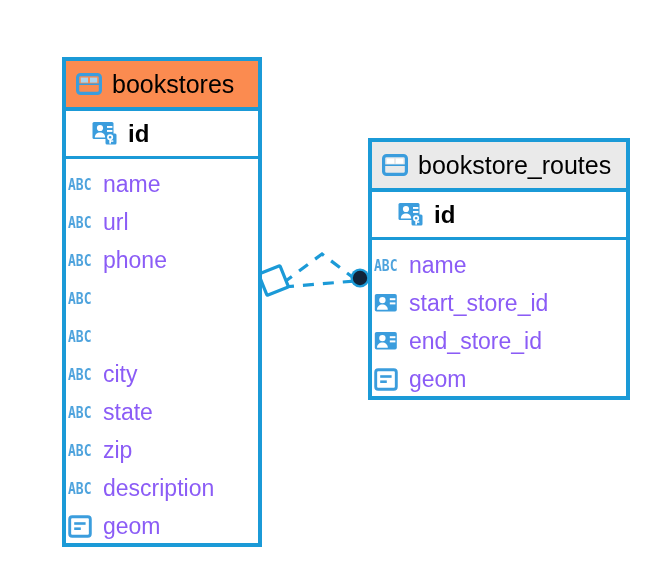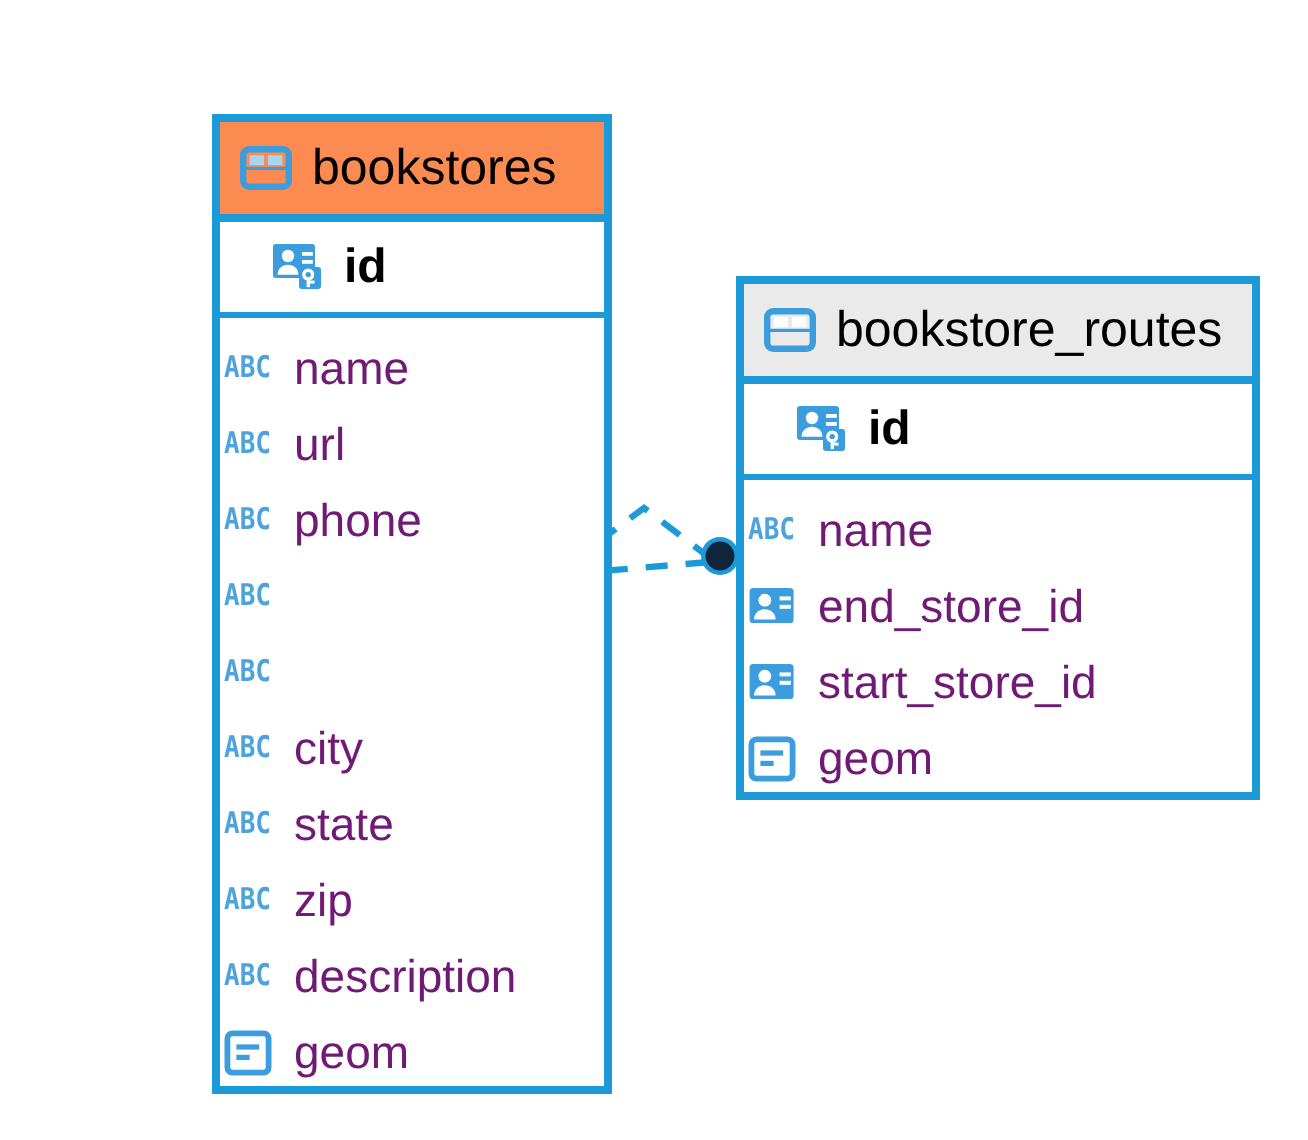--- a/index.html
+++ b/index.html
@@ -11,21 +11,21 @@
   }
   .canvas{position:absolute;inset:0;}
 
   
   .entity{
     position:absolute;
     box-sizing:border-box;
     border:4px solid #1b9ad7;
     background:#ffffff;
   }
-  #entity-bookstores{ left:62px; top:57px; width:200px; height:490px;margin-left:44px; }
+  #entity-bookstores{ left:62px; top:57px; width:200px; height:490px; }
   #entity-bookstore-routes{ left:368px; top:138px; width:262px; height:262px; }
 
   .entity-header{
     box-sizing:border-box;
     display:flex;align-items:center;
     height:50px;
     padding-left:10px;
     gap:10px;
     border-bottom:4px solid #1b9ad7;
   }
@@ -46,21 +46,21 @@
     border-bottom:3px solid #1b9ad7;
   }
   .pk-label{font-size:24px;font-weight:bold;color:#000;}
 
   .field-list{padding:6px 0 0 0;}
   .field-row{
     display:flex;align-items:center;
     height:38px;
     padding-left:2px;gap:9px;
   }
-  .field-label{font-size:23px;color:#701a75;white-space:nowrap;}
+  .field-label{font-size:23px;color:#8b5cf6;white-space:nowrap;}
 
   
   .ico{flex:none;display:block;}
   .abc{
     flex:none;
     width:26px;
     font-family:"DejaVu Sans Mono","Liberation Mono",monospace;
     font-size:13px;
     font-weight:bold;
     letter-spacing:0px;
@@ -216,32 +216,32 @@
       </div>
 
       <div class="field-row">
         <svg class="ico" width="26" height="22" viewBox="0 0 26 22">
           <rect x="0.8" y="2" width="22" height="17.5" rx="1.8" fill="#3b9ddd"></rect>
           <circle cx="8.4" cy="8.1" r="3.2" fill="#ffffff"></circle>
           <path d="M3.0 17.8c0-3.2 2.5-5.2 5.4-5.2s5.4 2.0 5.4 5.2z" fill="#ffffff"></path>
           <rect x="15.8" y="6.2" width="5.6" height="2.0" fill="#ffffff"></rect>
           <rect x="15.8" y="10.4" width="5.6" height="2.0" fill="#ffffff"></rect>
         </svg>
-        <span class="field-label">end_store_id</span>
+        <span class="field-label">start_store_id</span>
       </div>
 
       <div class="field-row">
         <svg class="ico" width="26" height="22" viewBox="0 0 26 22">
           <rect x="0.8" y="2" width="22" height="17.5" rx="1.8" fill="#3b9ddd"></rect>
           <circle cx="8.4" cy="8.1" r="3.2" fill="#ffffff"></circle>
           <path d="M3.0 17.8c0-3.2 2.5-5.2 5.4-5.2s5.4 2.0 5.4 5.2z" fill="#ffffff"></path>
           <rect x="15.8" y="6.2" width="5.6" height="2.0" fill="#ffffff"></rect>
           <rect x="15.8" y="10.4" width="5.6" height="2.0" fill="#ffffff"></rect>
         </svg>
-        <span class="field-label">start_store_id</span>
+        <span class="field-label">end_store_id</span>
       </div>
 
       <div class="field-row">
         <svg class="ico" width="26" height="23" viewBox="0 0 26 23">
           <rect x="1.7" y="1.7" width="20.6" height="19.6" rx="2.5" fill="none" stroke="#3b9ddd" stroke-width="2.9"></rect>
           <rect x="6.2" y="7.2" width="11.4" height="2.6" fill="#3b9ddd"></rect>
           <rect x="6.2" y="12.4" width="6.6" height="2.6" fill="#3b9ddd"></rect>
         </svg>
         <span class="field-label">geom</span>
       </div>

